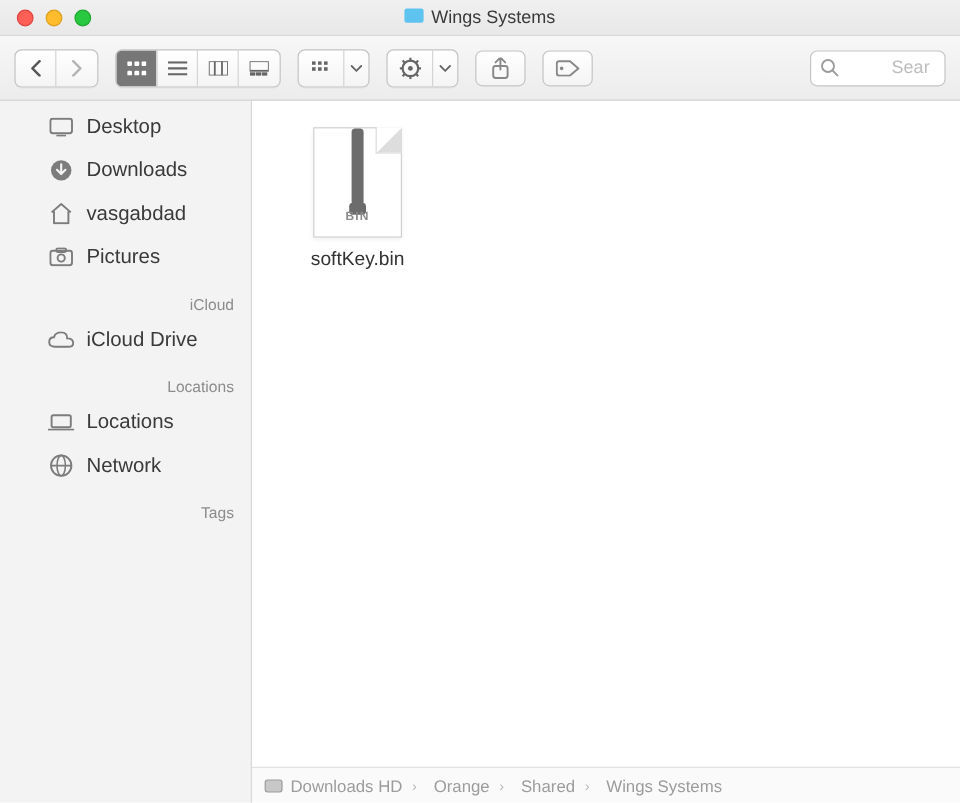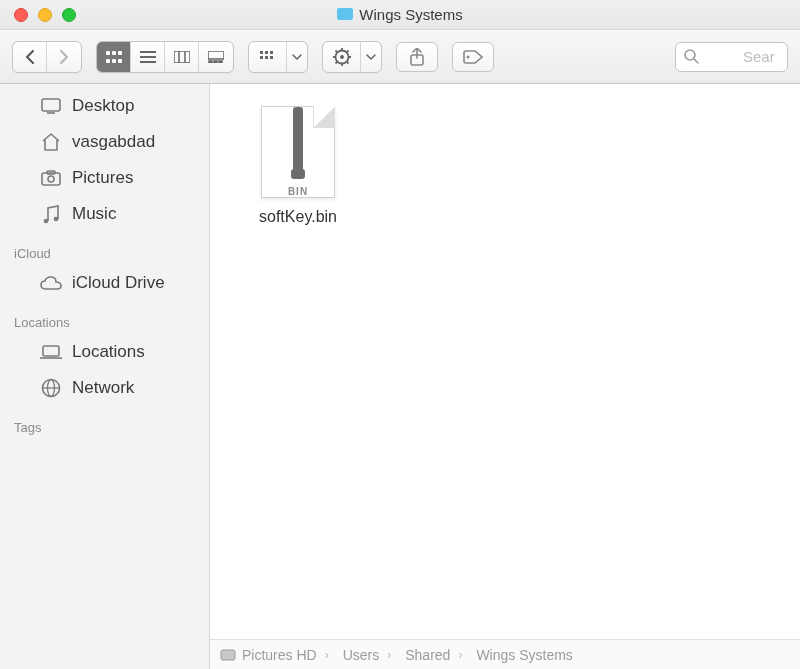--- a/index.html
+++ b/index.html
@@ -89,20 +89,21 @@
       background: #f3f3f3;
       border-right: 1px solid #d8d8d8;
       padding-top: 4px;
       overflow: hidden;
       user-select: none;
     }
     .sb-heading {
       font-size: 13px; color: #8c8c8c;
       padding: 14px 14px 4px;
       font-weight: 500;
+      text-align: right;
     }
     .sb-item {
       display: flex; align-items: center; gap: 10px;
       padding: 7px 14px 7px 40px;
       font-size: 17px; color: #3a3a3a;
     }
     .sb-ico {
       width: 22px; height: 22px;
       display: flex; align-items: center; justify-content: center;
       color: #7c7c7c;
@@ -141,21 +142,21 @@
       transform: translateX(-50%);
       width: 10px; height: 64px;
       background: #6c6c6c;
       border-radius: 3px;
     }
     .page-icon .zipper::after {
       content:""; position:absolute; left:-2px; right:-2px; bottom:-8px;
       height: 10px; background:#6c6c6c; border-radius:3px;
     }
     .page-icon .bin-label {
-      position:absolute; bottom:0; left:0; right:0;
+      position:absolute; bottom:11px; left:0; right:0;
       text-align:center; font-size:10px; letter-spacing:1px;
       color:#8a8a8a; font-weight:600;
     }
     
     .pathbar {
       position: absolute; bottom: 0; left: 0; right: 0;
       height: 30px;
       border-top: 1px solid #e2e2e2;
       background: #fafafa;
       display: flex; align-items: center; gap: 6px;
@@ -320,45 +321,44 @@
       <span class="sb-ico">
         <svg width="20" height="16" viewBox="0 0 20 16">
             <rect x="1" y="1" width="18" height="12" rx="2" fill="none" stroke="#7c7c7c" stroke-width="1.6"></rect>
             <line x1="6" y1="15" x2="14" y2="15" stroke="#7c7c7c" stroke-width="1.6"></line>
           </svg>
       </span>
       <span>Desktop</span>
     </div>
     <div class="sb-item">
       <span class="sb-ico">
+        <svg width="20" height="20" viewBox="0 0 20 20">
+            <circle cx="10" cy="10" r="8.5" fill="#7c7c7c"></circle>
+            <path d="M10 5 L10 12 M6.5 9.5 L10 13 L13.5 9.5" fill="none" stroke="#f3f3f3" stroke-width="1.8" stroke-linecap="round" stroke-linejoin="round"></path>
+          </svg>
+      </span>
+      <span>Downloads</span>
+    </div>
+    <div class="sb-item">
+      <span class="sb-ico">
         <svg width="20" height="18" viewBox="0 0 20 18">
             <path d="M2 8 L10 1 L18 8 M4 7 V17 H16 V7" fill="none" stroke="#7c7c7c" stroke-width="1.6" stroke-linejoin="round"></path>
           </svg>
       </span>
       <span>vasgabdad</span>
     </div>
     <div class="sb-item">
       <span class="sb-ico">
         <svg width="20" height="16" viewBox="0 0 20 16">
             <rect x="1" y="3" width="18" height="12" rx="2" fill="none" stroke="#7c7c7c" stroke-width="1.6"></rect>
             <rect x="6" y="1" width="8" height="3" rx="1" fill="none" stroke="#7c7c7c" stroke-width="1.6"></rect>
             <circle cx="10" cy="9" r="3" fill="none" stroke="#7c7c7c" stroke-width="1.6"></circle>
           </svg>
       </span>
       <span>Pictures</span>
-    </div>
-    <div class="sb-item">
-      <span class="sb-ico">
-        <svg width="18" height="20" viewBox="0 0 18 20">
-            <path d="M6 17 V4 L16 2 V15" fill="none" stroke="#7c7c7c" stroke-width="1.6"></path>
-            <circle cx="4" cy="17" r="2.3" fill="#7c7c7c"></circle>
-            <circle cx="14" cy="15" r="2.3" fill="#7c7c7c"></circle>
-          </svg>
-      </span>
-      <span>Music</span>
     </div>
 
     <div class="sb-heading">iCloud</div>
     <div class="sb-item">
       <span class="sb-ico">
         <svg width="22" height="15" viewBox="0 0 22 15">
             <path d="M6 13 Q1 13 1 9 Q1 5 5 5 Q6 1 11 1 Q16 1 16 6 Q21 6 21 10 Q21 13 17 13 Z" fill="none" stroke="#7c7c7c" stroke-width="1.6"></path>
           </svg>
       </span>
       <span>iCloud Drive</span>
@@ -400,26 +400,26 @@
       </div>
     </div>
 
     <div class="pathbar">
       <span class="crumb">
         <span>
           <svg width="16" height="16" viewBox="0 0 16 16">
               <rect x="1" y="3" width="14" height="10" rx="2" fill="#c8c8c8" stroke="#9c9c9c"></rect>
             </svg>
         </span>
-        <span>Pictures HD</span>
+        <span>Downloads HD</span>
       </span>
       <span class="chev">›</span>
       <span class="crumb">
         <span><span class="folder-glyph" style="background:#5ec3ef"></span></span>
-        <span>Users</span>
+        <span>Orange</span>
       </span>
       <span class="chev">›</span>
       <span class="crumb">
         <span><span class="folder-glyph" style="background:#5ec3ef"></span></span>
         <span>Shared</span>
       </span>
       <span class="chev">›</span>
       <span class="crumb">
         <span><span class="folder-glyph" style="background:#5ec3ef"></span></span>
         <span>Wings Systems</span>

